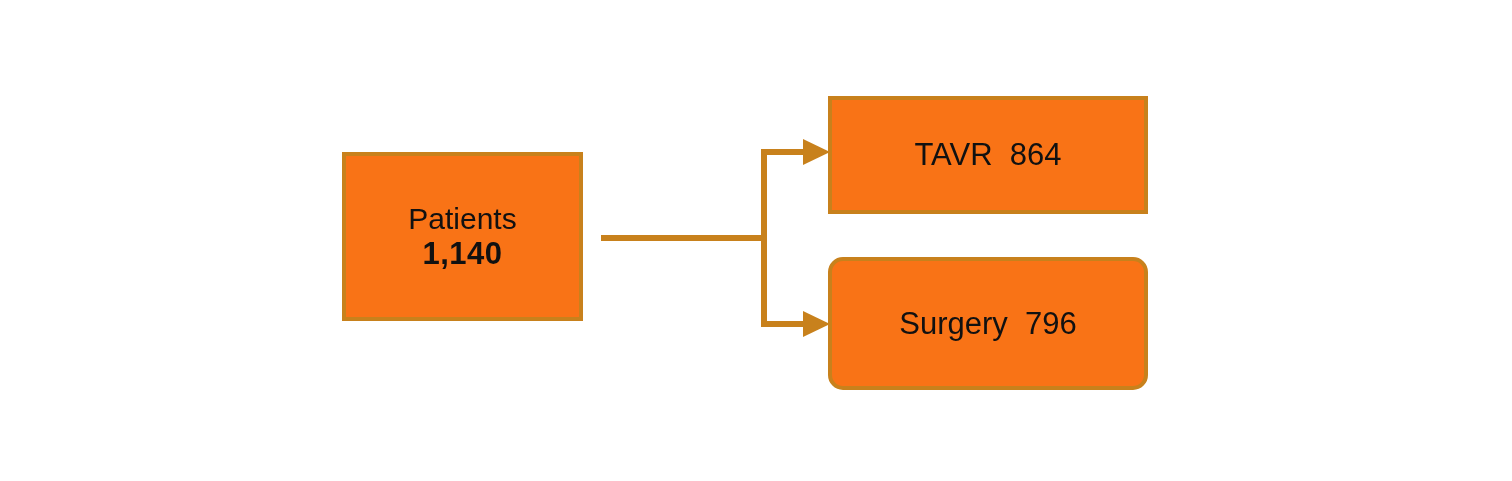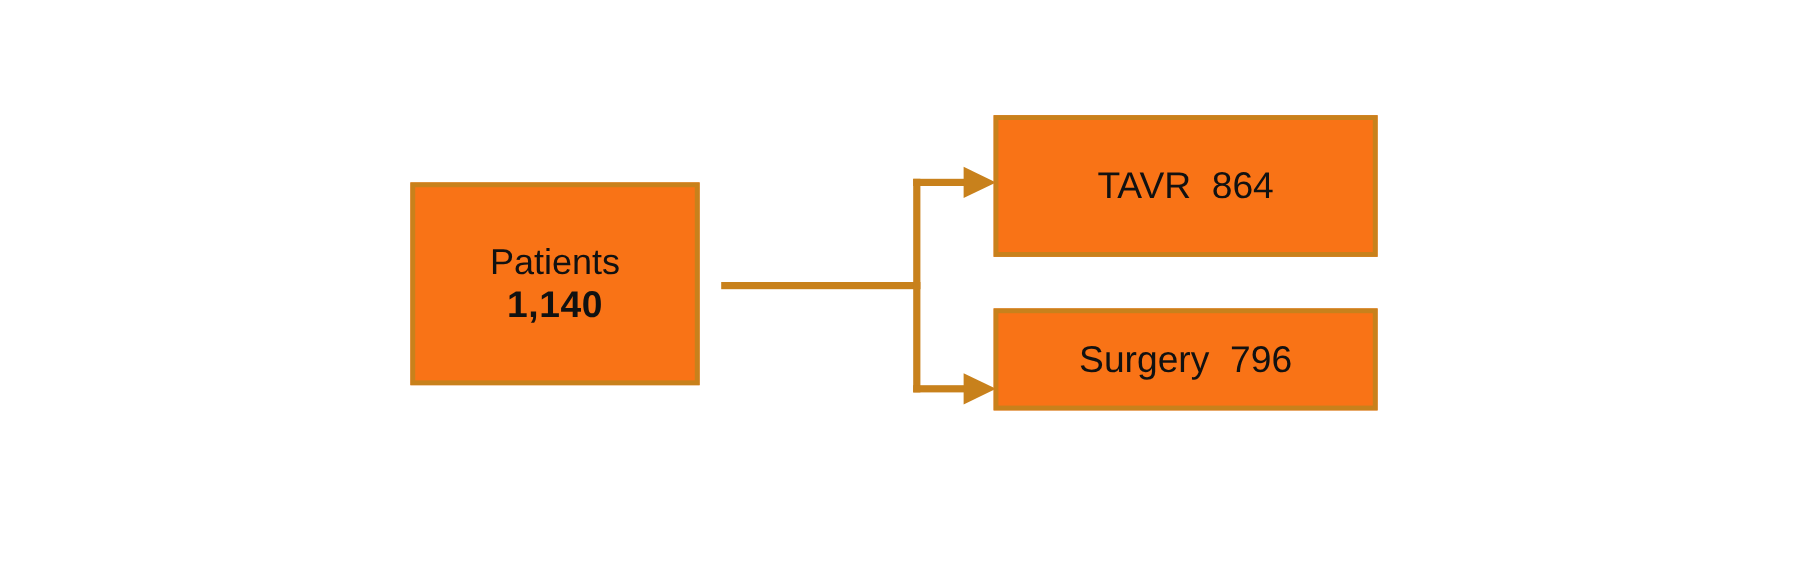--- a/index.html
+++ b/index.html
@@ -38,21 +38,22 @@
   #box-tavr {
     left: 828px;
     top: 96px;
     width: 320px;
     height: 118px;
   }
   #box-surgery {
     left: 828px;
     top: 257px;
     width: 320px;
-    height: 85px;
+    height: 133px;
+    border-radius: 15px;
   }
 
   .node-label {
     color: #111111;
     font-family: "Liberation Sans Narrow", "Liberation Sans", sans-serif;
     font-stretch: condensed;
     font-size: 30px;
     line-height: 1.13;
     letter-spacing: 0px;
     white-space: pre;

